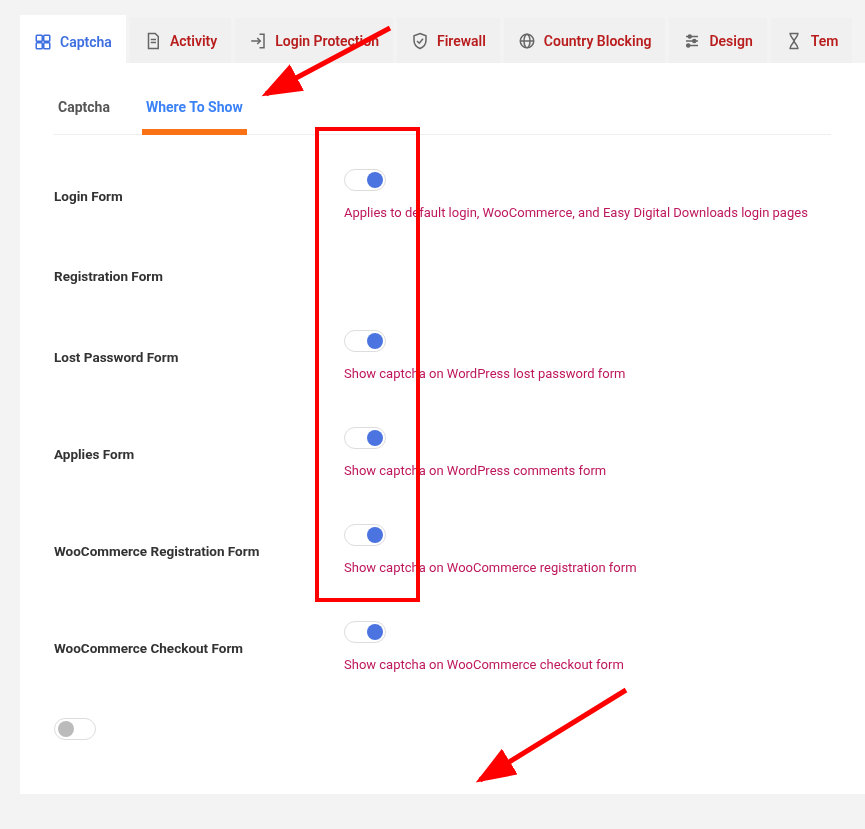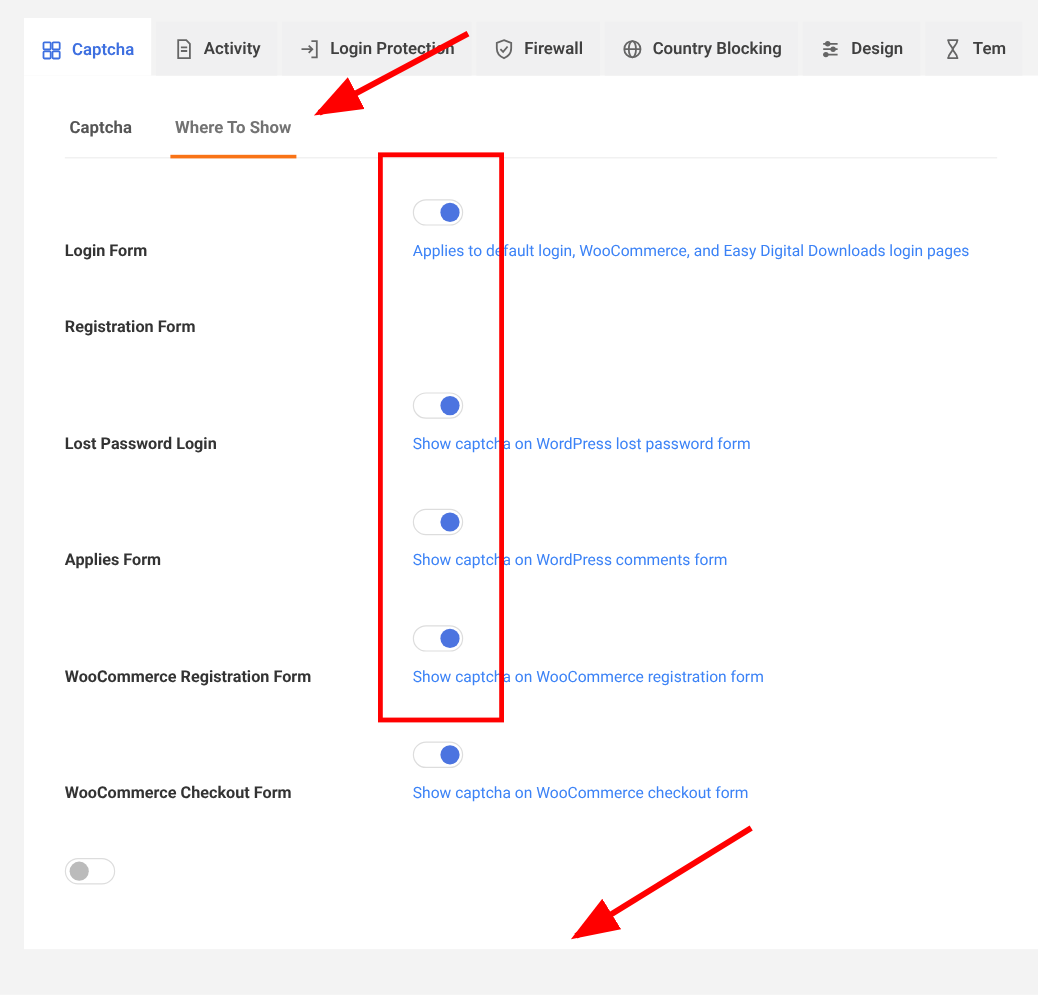--- a/index.html
+++ b/index.html
@@ -1,33 +1,33 @@
 <!DOCTYPE html>
 <html><head>
   <meta charset="utf-8">
   <style>
     * { box-sizing: border-box; margin: 0; padding: 0; }
     body { font-family: -apple-system, BlinkMacSystemFont, "Segoe UI", Roboto, sans-serif; background: #f3f3f3; width: 865px; height: 829px; overflow: hidden; }
     .page { background: #f3f3f3; padding-top: 18px; padding-left: 20px; padding-right: 0; }
     .tabs-outer { display: flex; gap: 4px; }
-    .tab-outer { background: #f0f0f1; padding: 12px 14px; display: flex; align-items: center; gap: 8px; color: #404040; font-weight: 600; font-size: 14px; cursor: pointer; white-space: nowrap; }
+    .tab-outer { background: #f0f0f1; padding: 12px 14px; display: flex; align-items: center; gap: 8px; color: #b91c1c; font-weight: 600; font-size: 14px; cursor: pointer; white-space: nowrap; }
     .tab-outer.active { background: #fff; color: #3d6fe0; border-top: 3px solid transparent; margin-top: -3px; padding-top: 15px; }
     .tab-outer svg { width: 18px; height: 18px; flex: 0 0 18px; }
     .content-panel { background: #fff; padding: 28px 34px 40px 34px; min-height: 700px; }
     .sub-tabs { display: flex; gap: 28px; border-bottom: 1px solid #eee; margin-bottom: 34px; }
     .sub-tab { font-weight: 700; font-size: 14px; color: #555; padding: 8px 4px 14px 4px; cursor: pointer; }
-    .sub-tab.active { color: #737373; border-bottom: 3px solid #f97316; margin-bottom: -1px; text-align: right; }
+    .sub-tab.active { color: #3b82f6; border-bottom: 6px solid #f97316; margin-bottom: -1px; text-align: right; }
     .settings-list { display: flex; flex-direction: column; gap: 46px; }
-    .setting-row { display: flex; align-items: flex-end; gap: 20px; }
+    .setting-row { display: flex; align-items: center; gap: 20px; }
     .setting-label { flex: 0 0 270px; font-weight: 700; font-size: 13.5px; color: #333; padding-top: 2px; }
     .setting-control { flex: 1; }
     .toggle { width: 42px; height: 22px; border-radius: 20px; background: #fff; border: 1px solid #ddd; position: relative; cursor: pointer; margin-bottom: 14px; display: block; }
     .toggle .knob { width: 16px; height: 16px; border-radius: 50%; position: absolute; top: 2px; left: 3px; background: #bbb; transition: none; }
     .toggle.on .knob { left: 22px; background: #4c74e0; }
-    .setting-desc { font-size: 13px; color: #3b82f6; }
+    .setting-desc { font-size: 13px; color: #be185d; }
     .red-box { position: absolute; border: 4px solid #ff0000; }
   </style>
 </head>
 <body>
 
 <div class="page">
   <div class="tabs-outer" id="main-tabs">
       <div class="tab-outer active">
         <span style="display: inline-flex;">
           <svg viewBox="0 0 24 24" fill="none" stroke="#3d6fe0" stroke-width="2">
@@ -115,21 +115,21 @@
             <div class="toggle on">
               <div class="knob"></div>
             </div>
             <div class="setting-desc">Applies to default login, WooCommerce, and Easy Digital Downloads login pages</div>
           </div>
         </div>
         <div class="setting-row">
           <div class="setting-label">Registration Form</div>
         </div>
         <div class="setting-row">
-          <div class="setting-label">Lost Password Login</div>
+          <div class="setting-label">Lost Password Form</div>
           <div class="setting-control">
             <div class="toggle on">
               <div class="knob"></div>
             </div>
             <div class="setting-desc">Show captcha on WordPress lost password form</div>
           </div>
         </div>
         <div class="setting-row">
           <div class="setting-label">Applies Form</div>
           <div class="setting-control">

